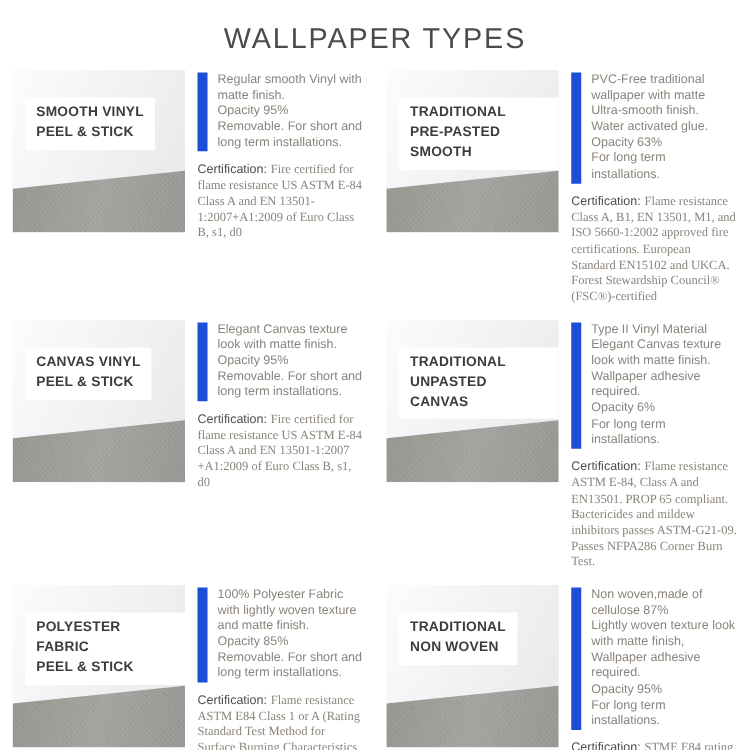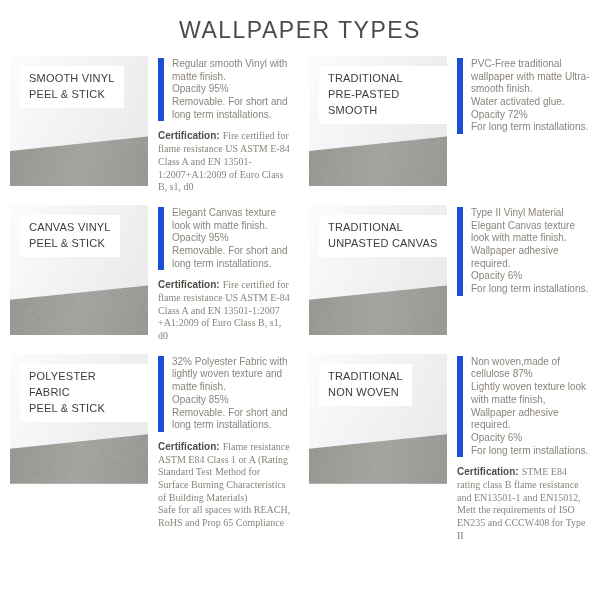--- a/index.html
+++ b/index.html
@@ -13,28 +13,28 @@
 
   .tile { display:flex; gap:10px; }
   .swatch { position:relative; width:138px; height:130px; flex:none; overflow:hidden;
             background:linear-gradient(118deg,#fbfcfd 0%,#edeff1 62%,#e5e7e9 100%); }
   .swatch .floor { position:absolute; inset:0;
             background:
               repeating-linear-gradient(48deg, rgba(255,255,255,.06) 0 1px, rgba(0,0,0,0) 1px 3px),
               repeating-linear-gradient(-33deg, rgba(0,0,0,.05) 0 1px, rgba(0,0,0,0) 1px 2px),
               linear-gradient(100deg,#97968f 0%,#a7a6a2 55%,#9b9a96 100%);
             clip-path:polygon(0 73%,100% 62%,100% 100%,0 100%); }
-  .label-box { position:absolute; top:10px; left:10px; background:rgba(255,255,255,.96);
-            color:#3e3c3a; font-size:11px; font-weight:normal; letter-spacing:.2px;
+  .label-box { position:absolute; top:22px; left:10px; background:rgba(255,255,255,.96);
+            color:#3e3c3a; font-size:11px; font-weight:bold; letter-spacing:.2px;
             line-height:1.45; padding:5px 9px; white-space:pre-line; }
 
   .info { flex:1; padding-top:2px; font-size:10px; color:#8b847c; }
-  .desc { border-left:6px solid #1d4ed8; padding-left:8px; line-height:1.27; white-space:pre-line; }
+  .desc { border-left:8px solid #1d4ed8; padding-left:8px; line-height:1.27; white-space:pre-line; }
   .cert { margin-top:9px; line-height:1.27; }
-  .cert-label { color:#514d49; font-weight:bold; margin-right:3px; }
+  .cert-label { color:#514d49; font-weight:normal; margin-right:3px; }
   .cert-text { white-space:pre-line;font-family:Liberation Serif, serif; }
 </style>
 </head>
 <body>
 
 <div class="page">
 
   <div class="title">WALLPAPER TYPES</div>
 
   <div class="grid">
@@ -57,22 +57,25 @@
 
     <div class="tile">
       <div class="swatch">
         <div class="floor"></div>
         <div class="label-box">TRADITIONAL
 PRE-PASTED SMOOTH</div>
       </div>
       <div class="info">
         <div class="desc">PVC-Free traditional wallpaper with matte Ultra-smooth finish.
 Water activated glue.
-Opacity 72%
+Opacity 63%
 For long term installations.</div>
+        <div class="cert">
+          <span class="cert-label">Certification:</span><span class="cert-text">Flame resistance Class A, B1, EN 13501, M1, and ISO 5660-1:2002 approved fire certifications. European Standard EN15102 and UKCA. Forest Stewardship Council® (FSC®)-certified</span>
+        </div>
       </div>
     </div>
 
     <div class="tile">
       <div class="swatch">
         <div class="floor"></div>
         <div class="label-box">CANVAS VINYL
 PEEL &amp; STICK</div>
       </div>
       <div class="info">
@@ -90,51 +93,54 @@
         <div class="floor"></div>
         <div class="label-box">TRADITIONAL
 UNPASTED CANVAS</div>
       </div>
       <div class="info">
         <div class="desc">Type II Vinyl Material
 Elegant Canvas texture look with matte finish.
 Wallpaper adhesive required.
 Opacity 6%
 For long term installations.</div>
+        <div class="cert">
+          <span class="cert-label">Certification:</span><span class="cert-text">Flame resistance ASTM E-84, Class A and EN13501. PROP 65 compliant. Bactericides and mildew inhibitors passes ASTM-G21-09. Passes NFPA286 Corner Burn Test.</span>
+        </div>
       </div>
     </div>
 
     <div class="tile">
       <div class="swatch">
         <div class="floor"></div>
         <div class="label-box">POLYESTER FABRIC
 PEEL &amp; STICK</div>
       </div>
       <div class="info">
-        <div class="desc">32% Polyester Fabric with lightly woven texture and matte finish.
+        <div class="desc">100% Polyester Fabric with lightly woven texture and matte finish.
 Opacity 85%
 Removable.  For short and long term installations.</div>
         <div class="cert">
           <span class="cert-label">Certification:</span><span class="cert-text">Flame resistance ASTM E84 Class 1 or A (Rating Standard Test Method for Surface Burning Characteristics of Building Materials)
 Safe for all spaces with REACH, RoHS and Prop 65 Compliance</span>
         </div>
       </div>
     </div>
 
     <div class="tile">
       <div class="swatch">
         <div class="floor"></div>
         <div class="label-box">TRADITIONAL
 NON WOVEN</div>
       </div>
       <div class="info">
         <div class="desc">Non woven,made of cellulose 87%
 Lightly woven texture look with matte finish,
 Wallpaper adhesive required.
-Opacity 6%
+Opacity 95%
 For long term installations.</div>
         <div class="cert">
           <span class="cert-label">Certification:</span><span class="cert-text">STME E84 rating class B flame resistance and EN13501-1 and EN15012, Mett the requirements of ISO EN235 and CCCW408 for Type II</span>
         </div>
       </div>
     </div>
 
   </div>
 
 </div>

